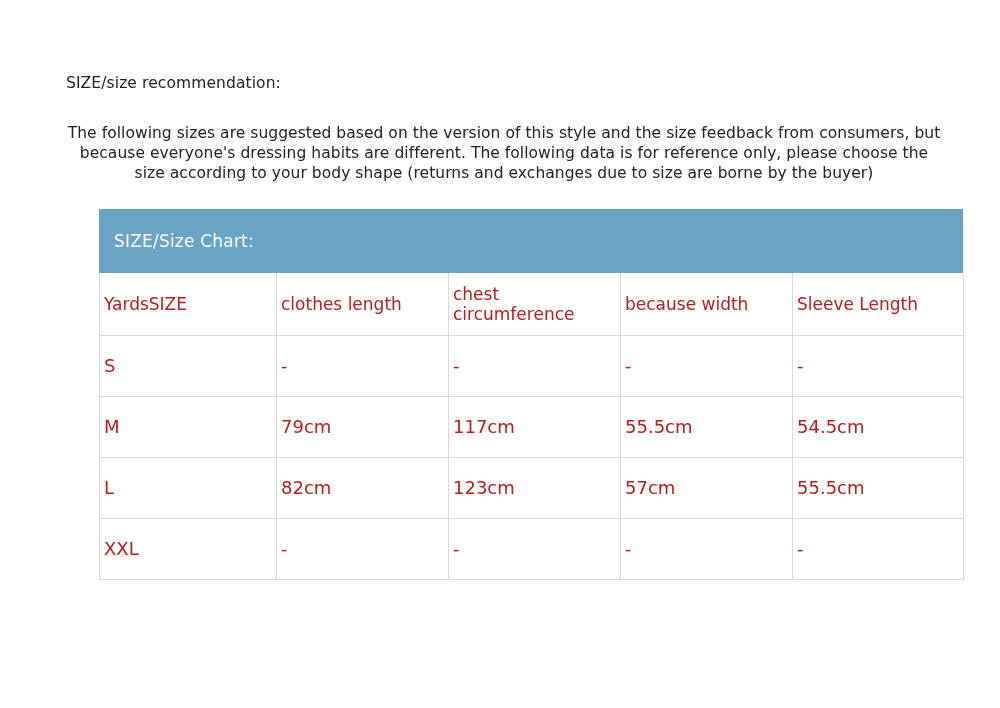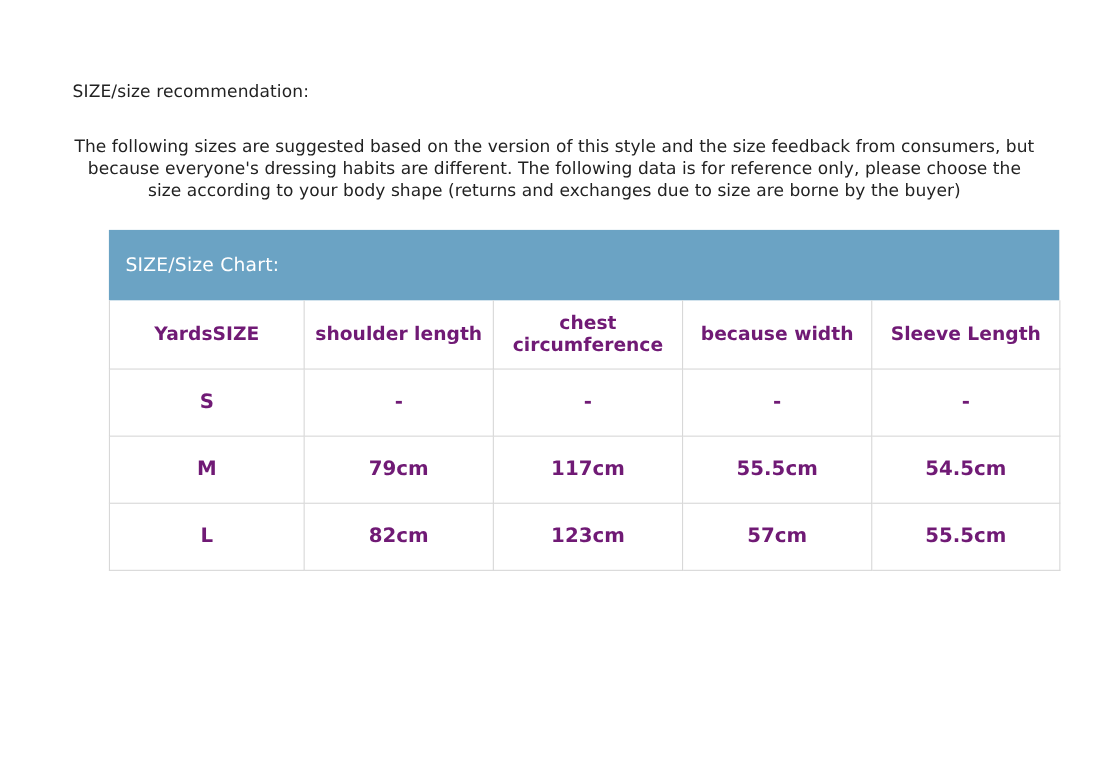--- a/index.html
+++ b/index.html
@@ -62,27 +62,25 @@
     font-size: 17px;
     letter-spacing: 0.2px;
   }
   table.size-table {
     width: 864px;
     border-collapse: collapse;
     table-layout: fixed;
   }
   table.size-table td {
     border: 1px solid #d8d8d8;
-    text-align: center;
     vertical-align: middle;
     font-size: 17px;
-    color: #701a75;
+    color: #b91c1c;
     padding: 0 4px;
     box-sizing: border-box;
-    font-weight: bold;
   }
   table.size-table tr.header-row td {
     height: 62px;
     font-size: 17px;
     line-height: 20px;
     border-top: none;
   }
   table.size-table tr.data-row td {
     height: 61px;
   }
@@ -119,21 +117,21 @@
       <colgroup>
         <col class="c1">
           <col class="c2">
           <col class="c3">
           <col class="c4">
           <col class="c5">
       </colgroup>
       <tbody>
         <tr class="header-row">
           <td>YardsSIZE</td>
-          <td>shoulder length</td>
+          <td>clothes length</td>
           <td>chest circumference</td>
           <td>because width</td>
           <td>Sleeve Length</td>
         </tr>
 
         <tr class="data-row">
           <td class="size-cell">S</td>
           <td class="value-cell">-</td>
           <td class="value-cell">-</td>
           <td class="value-cell">-</td>
@@ -150,17 +148,24 @@
 
         <tr class="data-row">
           <td class="size-cell">L</td>
           <td class="value-cell">82cm</td>
           <td class="value-cell">123cm</td>
           <td class="value-cell">57cm</td>
           <td class="value-cell">55.5cm</td>
         </tr>
 
 
+        <tr class="data-row">
+          <td class="size-cell">XXL</td>
+          <td class="value-cell">-</td>
+          <td class="value-cell">-</td>
+          <td class="value-cell">-</td>
+          <td class="value-cell">-</td>
+        </tr>
       </tbody>
     </table>
 
   </div>
 </div>
 
 </body></html>

